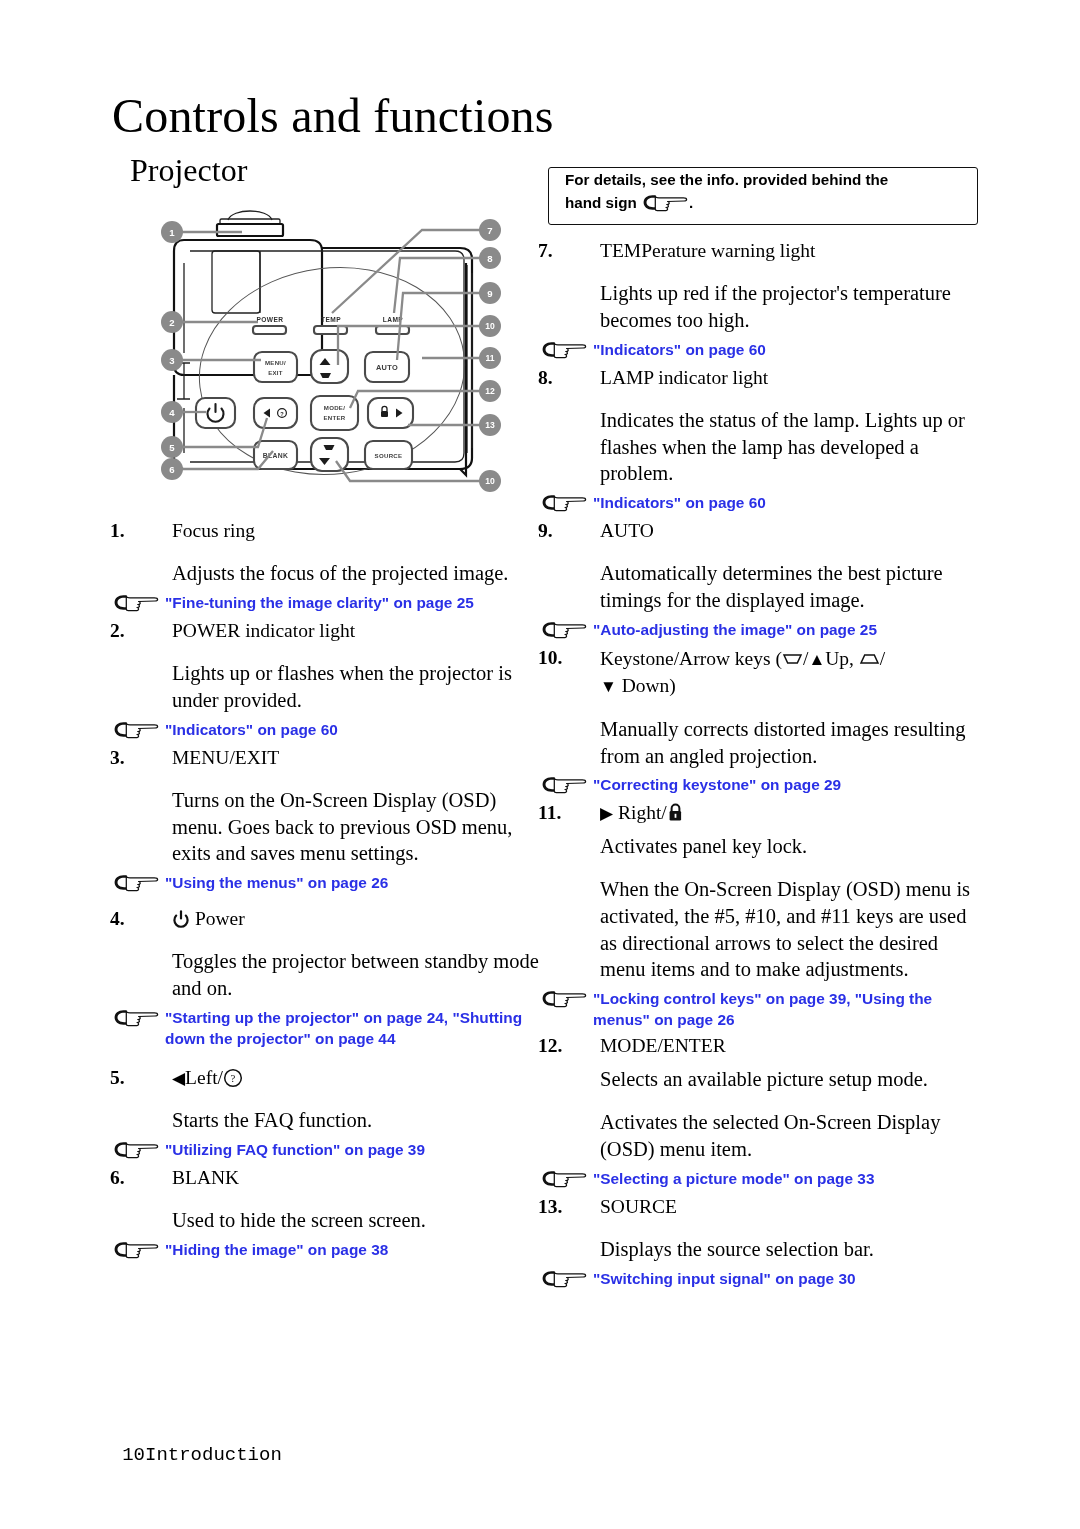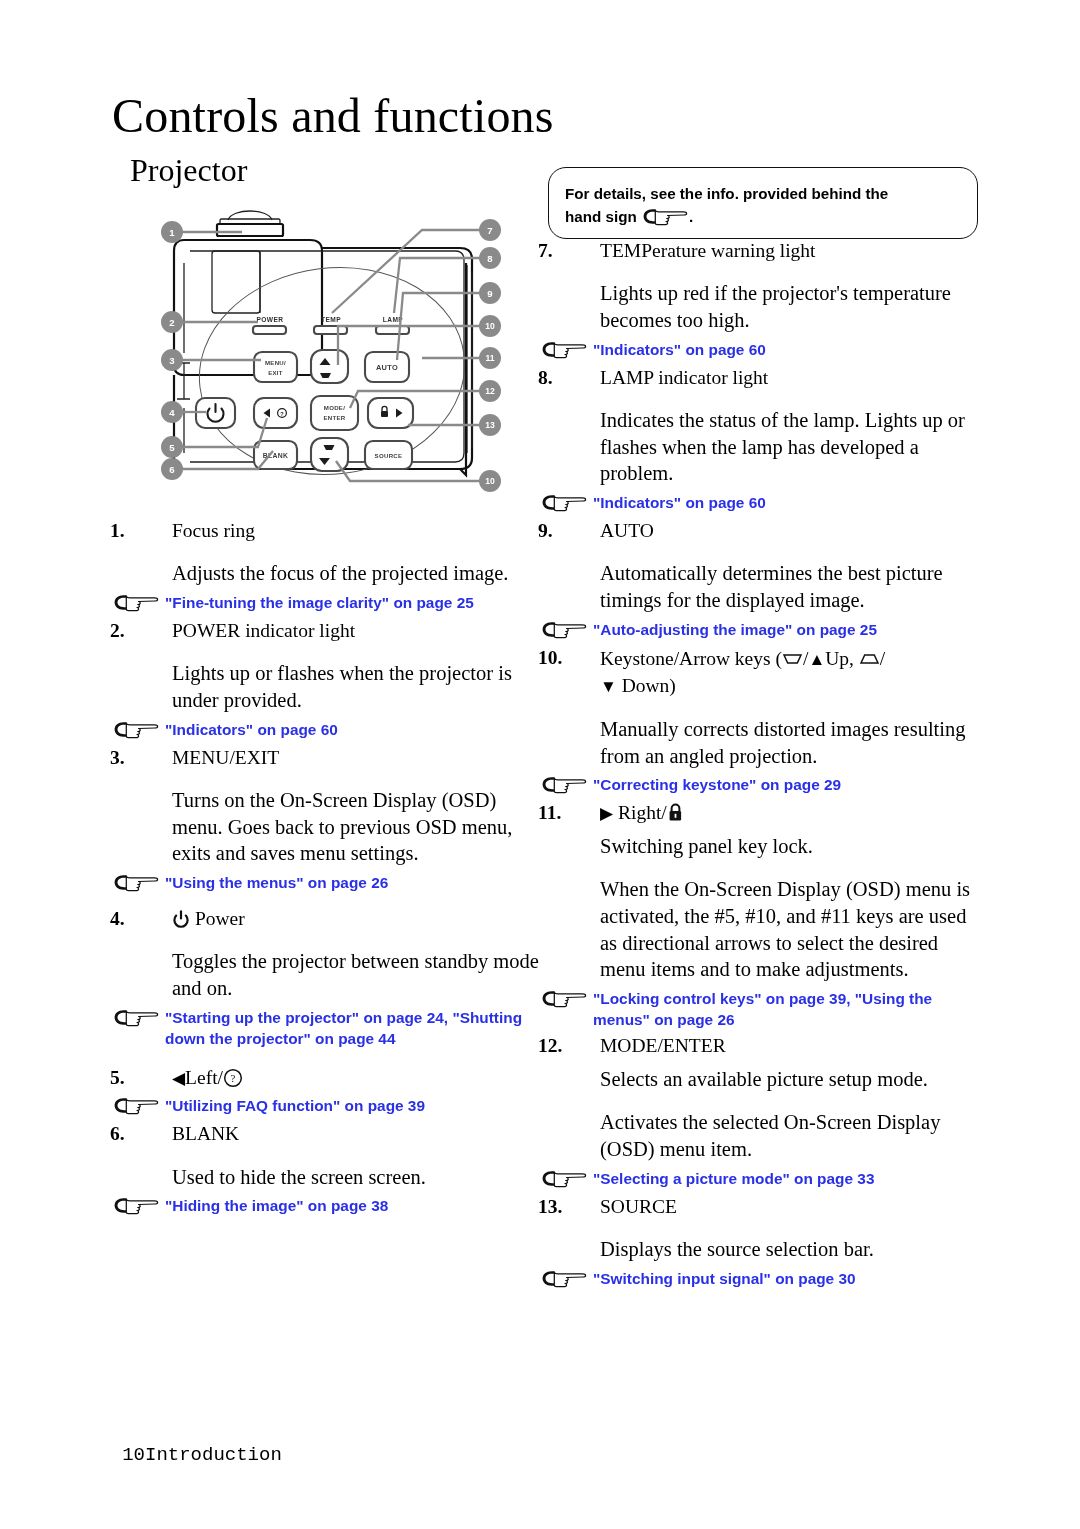--- a/index.html
+++ b/index.html
@@ -41,23 +41,23 @@
   }
   #left-col  { left: 110px; width: 440px; }
   #right-col { left: 538px; width: 450px; }
 
   
   #note-box {
     position: absolute;
     left: 548px;
     top: 167px;
     width: 398px;
-    padding: 14px 14px 10px 16px;
+    padding: 0 14px 10px 16px;
     border: 1.3px solid #111;
-    border-radius: 18px;
+    border-radius: 3px;
     font-family: "Liberation Sans", sans-serif;
     font-weight: bold;
     font-size: 15.2px;
     line-height: 1.52;
     box-sizing: content-box;
   }
 
   
   .item {
     display: flex;
@@ -383,20 +383,21 @@
     <span class="item-num">5.</span>
     <span class="item-title">
       <span class="tri">◀</span><span>Left/</span><span class="glyph-q">
         <svg viewBox="0 0 20 20" width="20" height="20">
             <circle cx="10" cy="10" r="8.3" fill="none" stroke="#111" stroke-width="1.5"></circle>
             <text x="10" y="14.2" style="font-family:'Liberation Serif',serif;font-size:11px;fill:#111;text-anchor:middle">?</text>
           </svg>
       </span>
     </span>
   </div>
+  <div class="item-body">Starts the FAQ function.</div>
   <div class="ref">
     <span class="hand">
       <svg viewBox="0 0 46 19" width="46" height="19">
           <path d="M10.5 2.3 C5.2 2.3 1.6 5.4 1.6 9.5 C1.6 13.6 5.2 16.7 10.5 16.7 L13.5 16.7 L13.5 14.2 L11.2 14.2 C7.1 14.2 4.5 12.2 4.5 9.5 C4.5 6.8 7.1 4.8 11.2 4.8 L13.5 4.8 L13.5 2.3 Z" fill="#111"></path>
           <path d="M13.3 3.0 L13.3 16.3 C13.3 17.2 14.0 17.7 15.3 17.7 L22.3 17.7 C24.3 17.7 25.6 17.0 25.6 15.9 C25.6 15.2 25.0 14.7 24.0 14.5 C25.4 14.4 26.4 13.8 26.4 12.9 C26.4 12.2 25.8 11.7 24.8 11.5 C26.2 11.4 27.2 10.8 27.2 9.9 C27.2 9.2 26.6 8.7 25.6 8.5 L42.0 8.0 C43.6 7.95 44.6 7.3 44.6 6.4 C44.6 5.4 43.4 4.8 41.4 4.8 L17.0 4.8 C15.0 4.8 13.3 3.9 13.3 3.0 Z" fill="#fff" stroke="#111" stroke-width="1.25" stroke-linejoin="round"></path>
           <path d="M25.6 8.5 L27.6 8.45 M24.8 11.5 L26.9 11.45 M24.0 14.5 L25.5 14.45" stroke="#111" stroke-width="1.1" fill="none"></path>
         </svg>
     </span>
     <span class="ref-text">"Utilizing FAQ function" on page 39</span>
   </div>
@@ -493,21 +494,21 @@
   <div class="item">
     <span class="item-num">11.</span>
     <span class="item-title">
       <span class="tri">▶</span> <span>Right/</span><span class="glyph-lock"><svg viewBox="0 0 17 19" width="17" height="19">
             <rect x="2.6" y="8" width="11.5" height="9.5" rx="1.3" fill="#111"></rect>
             <path d="M4.6 8 V5.4 a3.9 3.9 0 0 1 7.8 0 V8" fill="none" stroke="#111" stroke-width="2"></path>
             <rect x="7.6" y="10.8" width="1.8" height="4" fill="#fff"></rect>
           </svg></span>
     </span>
   </div>
-  <div class="item-body tight">Switching panel key lock.</div>
+  <div class="item-body tight">Activates panel key lock.</div>
   <div class="item-body">When the On-Screen Display (OSD) menu is activated, the #5, #10, and #11 keys are used as directional arrows to select the desired menu items and to make adjustments.</div>
   <div class="ref">
     <span class="hand">
       <svg viewBox="0 0 46 19" width="46" height="19">
           <path d="M10.5 2.3 C5.2 2.3 1.6 5.4 1.6 9.5 C1.6 13.6 5.2 16.7 10.5 16.7 L13.5 16.7 L13.5 14.2 L11.2 14.2 C7.1 14.2 4.5 12.2 4.5 9.5 C4.5 6.8 7.1 4.8 11.2 4.8 L13.5 4.8 L13.5 2.3 Z" fill="#111"></path>
           <path d="M13.3 3.0 L13.3 16.3 C13.3 17.2 14.0 17.7 15.3 17.7 L22.3 17.7 C24.3 17.7 25.6 17.0 25.6 15.9 C25.6 15.2 25.0 14.7 24.0 14.5 C25.4 14.4 26.4 13.8 26.4 12.9 C26.4 12.2 25.8 11.7 24.8 11.5 C26.2 11.4 27.2 10.8 27.2 9.9 C27.2 9.2 26.6 8.7 25.6 8.5 L42.0 8.0 C43.6 7.95 44.6 7.3 44.6 6.4 C44.6 5.4 43.4 4.8 41.4 4.8 L17.0 4.8 C15.0 4.8 13.3 3.9 13.3 3.0 Z" fill="#fff" stroke="#111" stroke-width="1.25" stroke-linejoin="round"></path>
           <path d="M25.6 8.5 L27.6 8.45 M24.8 11.5 L26.9 11.45 M24.0 14.5 L25.5 14.45" stroke="#111" stroke-width="1.1" fill="none"></path>
         </svg>
     </span>
     <span class="ref-text">"Locking control keys" on page 39, "Using the menus" on page 26</span>

